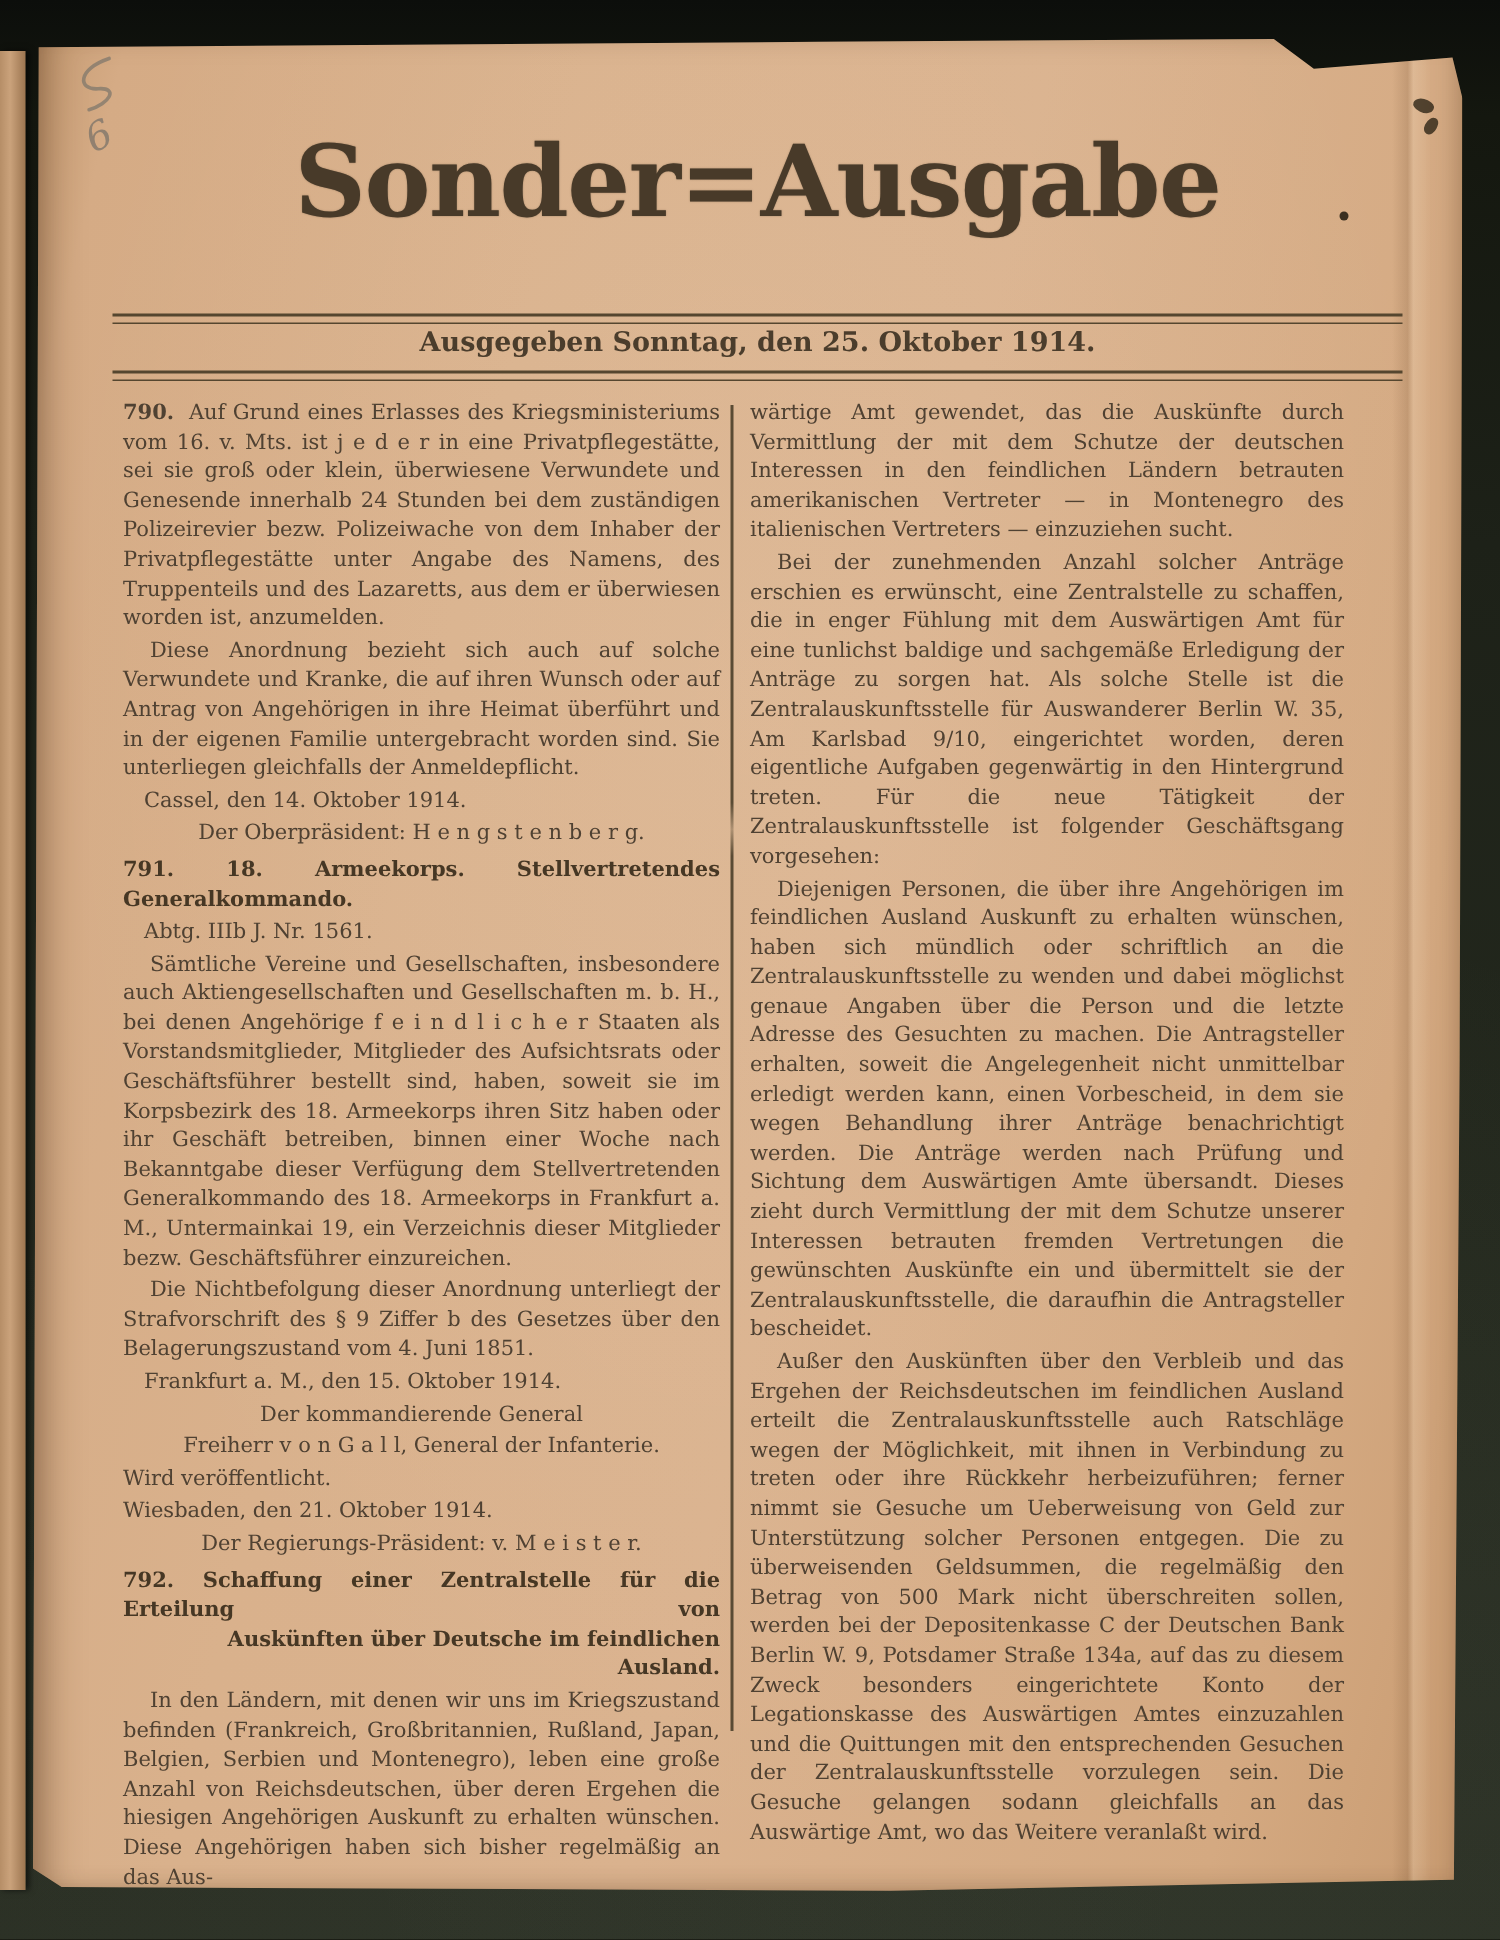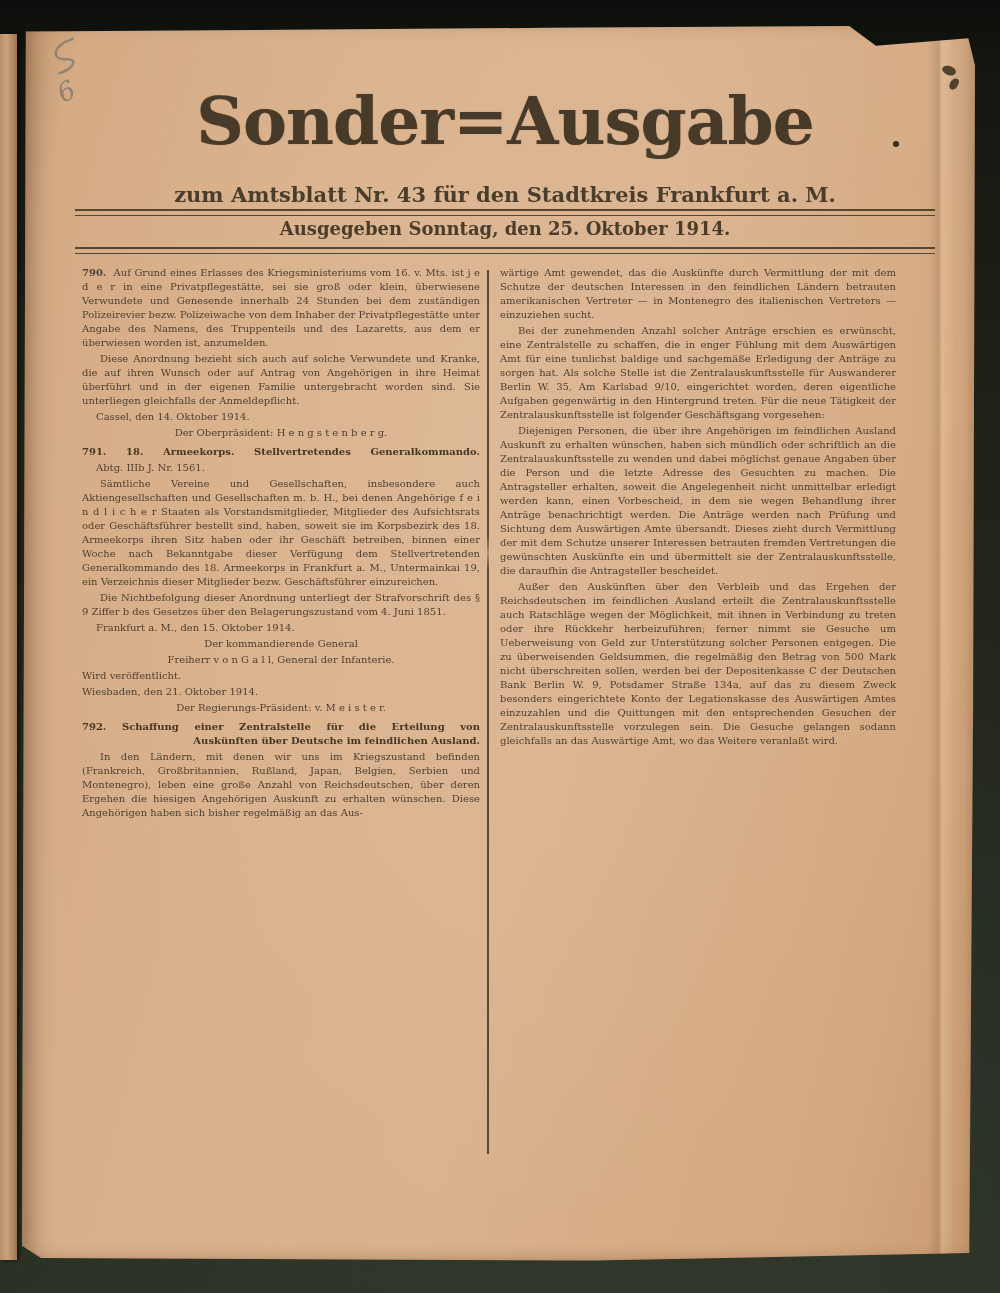--- a/index.html
+++ b/index.html
@@ -51,21 +51,21 @@
     font-size:66px;font-weight:bold;letter-spacing:-1px;color:#483a29;
     text-shadow:0 0 1px rgba(72,58,41,0.55);
   }
   .subtitle{margin-top:22px;font-size:21px;font-weight:bold;color:#4b3d2c;}
   .rule{position:absolute;left:53px;width:860px;height:4px;border-top:2px solid #55462f;border-bottom:1px solid #55462f;}
   .rule1{top:183px;}
   .rule2{top:221px;}
   .dateline{position:absolute;left:53px;top:192px;width:860px;text-align:center;
     font-size:18px;font-weight:bold;color:#4b3d2c;}
 
-  .col{position:absolute;top:240px;font-size:10px;line-height:1.40;text-align:justify;color:#4f4132;}
+  .col{position:absolute;top:240px;font-size:14px;line-height:1.40;text-align:justify;color:#4f4132;}
   .col-left{left:60px;width:398px;}
   .col-right{left:478px;width:396px;}
   .divider{position:absolute;left:465px;top:244px;width:2px;height:884px;
     background:linear-gradient(180deg,#5a4b34 0%,#5a4b34 30%,rgba(90,75,52,.35) 32%,#5a4b34 34%,#5a4b34 100%);}
 
   .col p{margin:0 0 2px 0;}
   .p-ind{text-indent:18px;}
   .num{font-weight:bold;}
   .heading{font-weight:bold;color:#463724;margin-top:5px !important;text-align:justify;}
   .heading .line1{display:block;text-align:justify;text-align-last:justify;}
@@ -89,21 +89,20 @@
 
     <div class="hand-mark">
       <svg width="60" height="90" viewBox="0 0 60 90">
         <path d="M40 8 C18 12, 16 26, 30 27 C44 28, 36 38, 22 40" fill="none" stroke="#857a6d" stroke-width="2.4" stroke-linecap="round" opacity="0.8"></path>
       </svg>
       <span class="digit">6</span>
     </div>
 
     <div class="masthead">
       <div class="title">Sonder=Ausgabe</div>
-      <div class="subtitle">zum Amtsblatt Nr. 43 für den Stadtkreis Frankfurt a. M.</div>
     </div>
     <div class="rule rule1"></div>
     <div class="dateline">Ausgegeben Sonntag, den 25. Oktober 1914.</div>
     <div class="rule rule2"></div>
 
     <div class="divider"></div>
 
     <div class="col col-left">
       <p><span class="num">790.</span>&nbsp;&nbsp;<span>Auf Grund eines Erlasses des Kriegsministeriums vom 16. v. Mts. ist j e d e r in eine Privatpflegestätte, sei sie groß oder klein, überwiesene Verwundete und Genesende innerhalb 24 Stunden bei dem zuständigen Polizeirevier bezw. Polizeiwache von dem Inhaber der Privatpflegestätte unter Angabe des Namens, des Truppenteils und des Lazaretts, aus dem er überwiesen worden ist, anzumelden.</span></p>
       <p class="p-ind">Diese Anordnung bezieht sich auch auf solche Verwundete und Kranke, die auf ihren Wunsch oder auf Antrag von Angehörigen in ihre Heimat überführt und in der eigenen Familie untergebracht worden sind. Sie unterliegen gleichfalls der Anmeldepflicht.</p>

